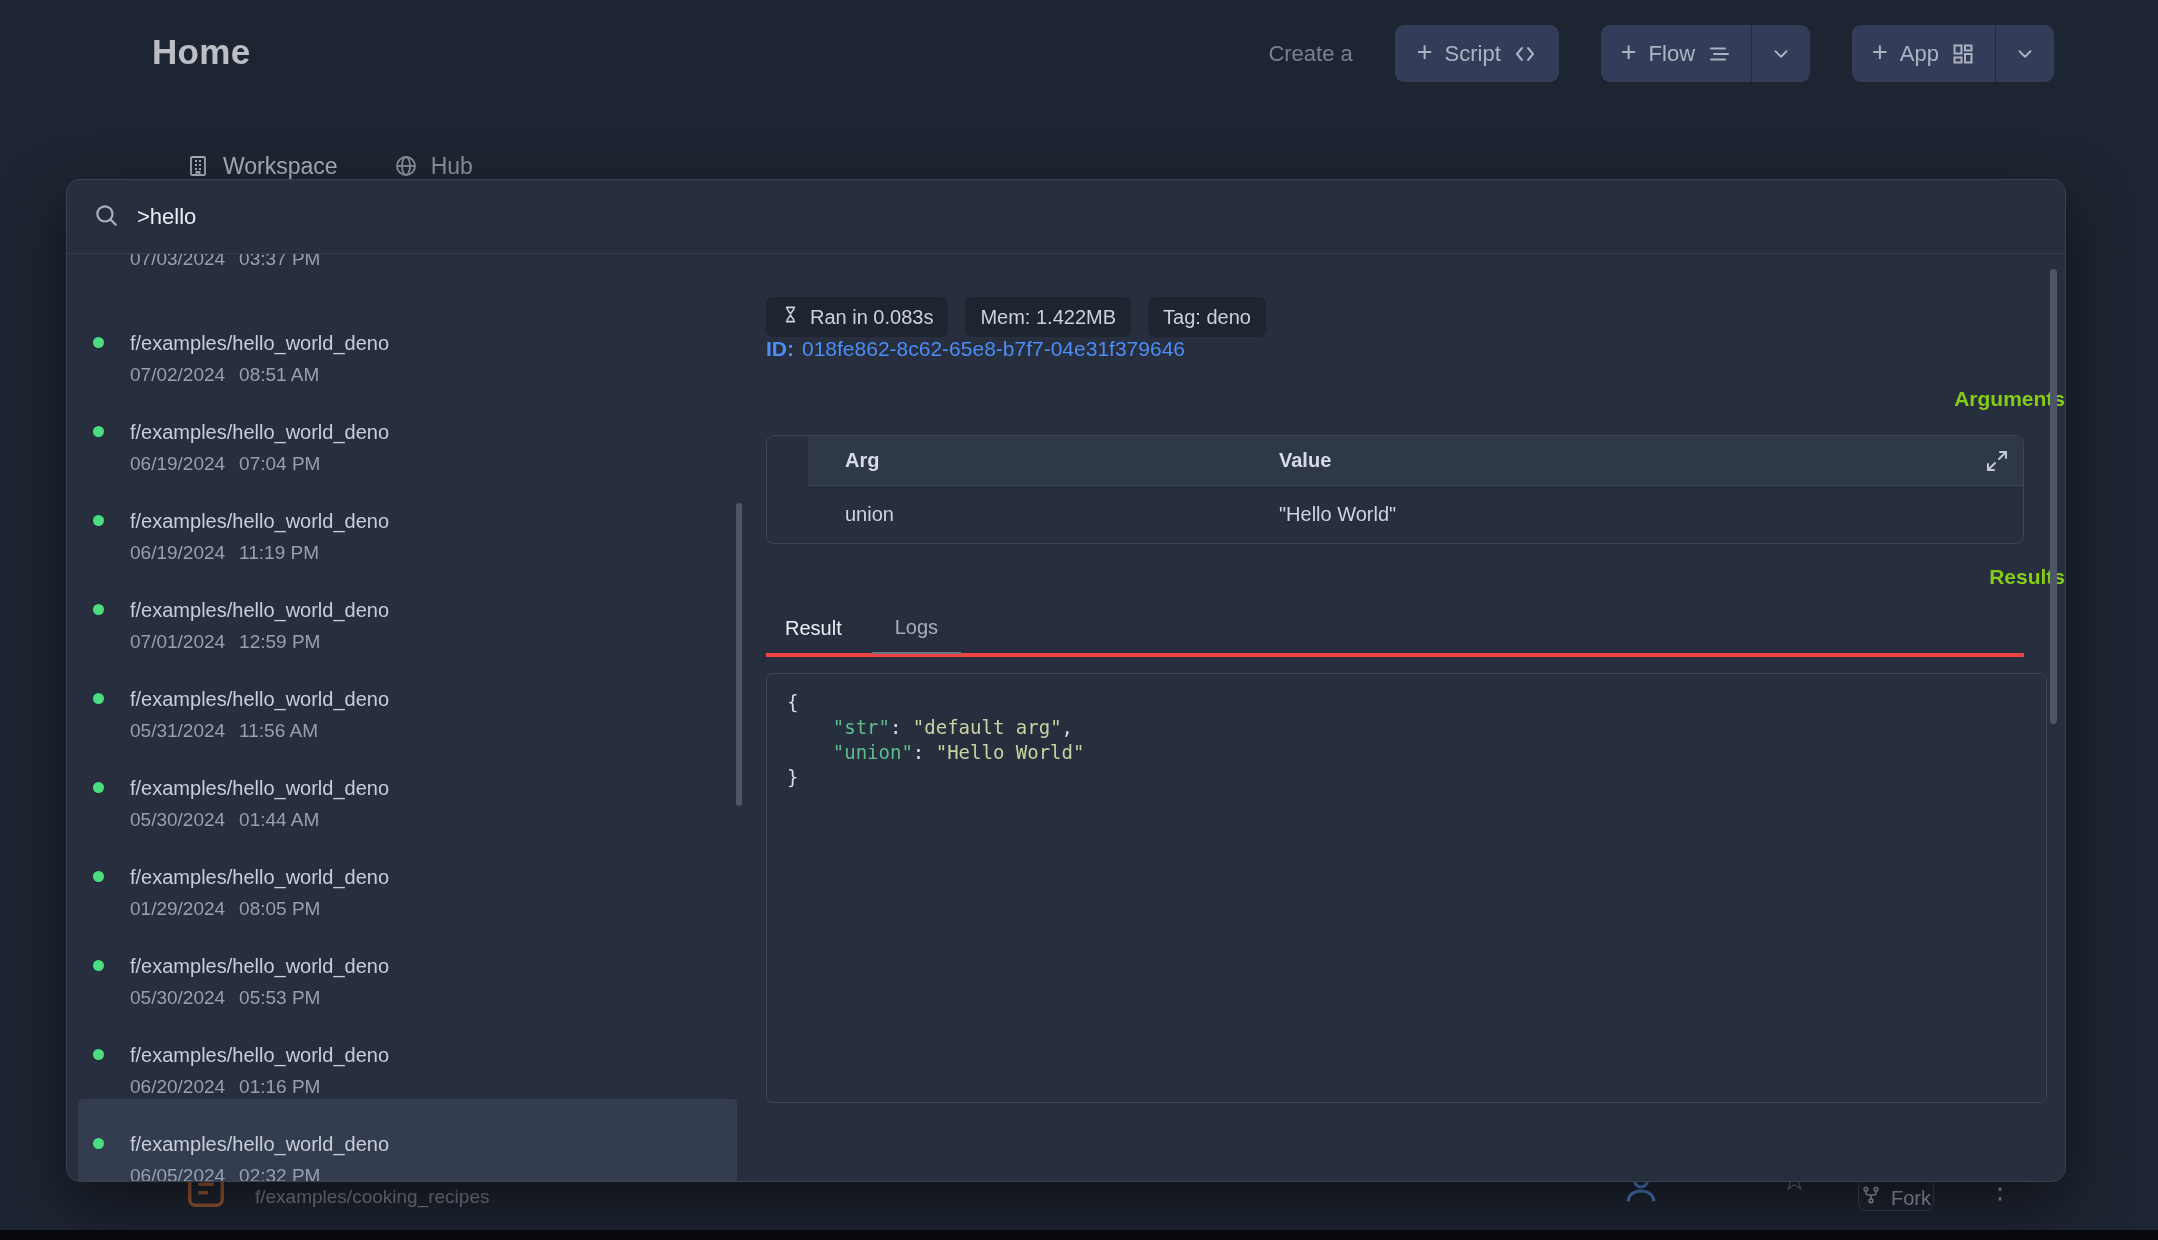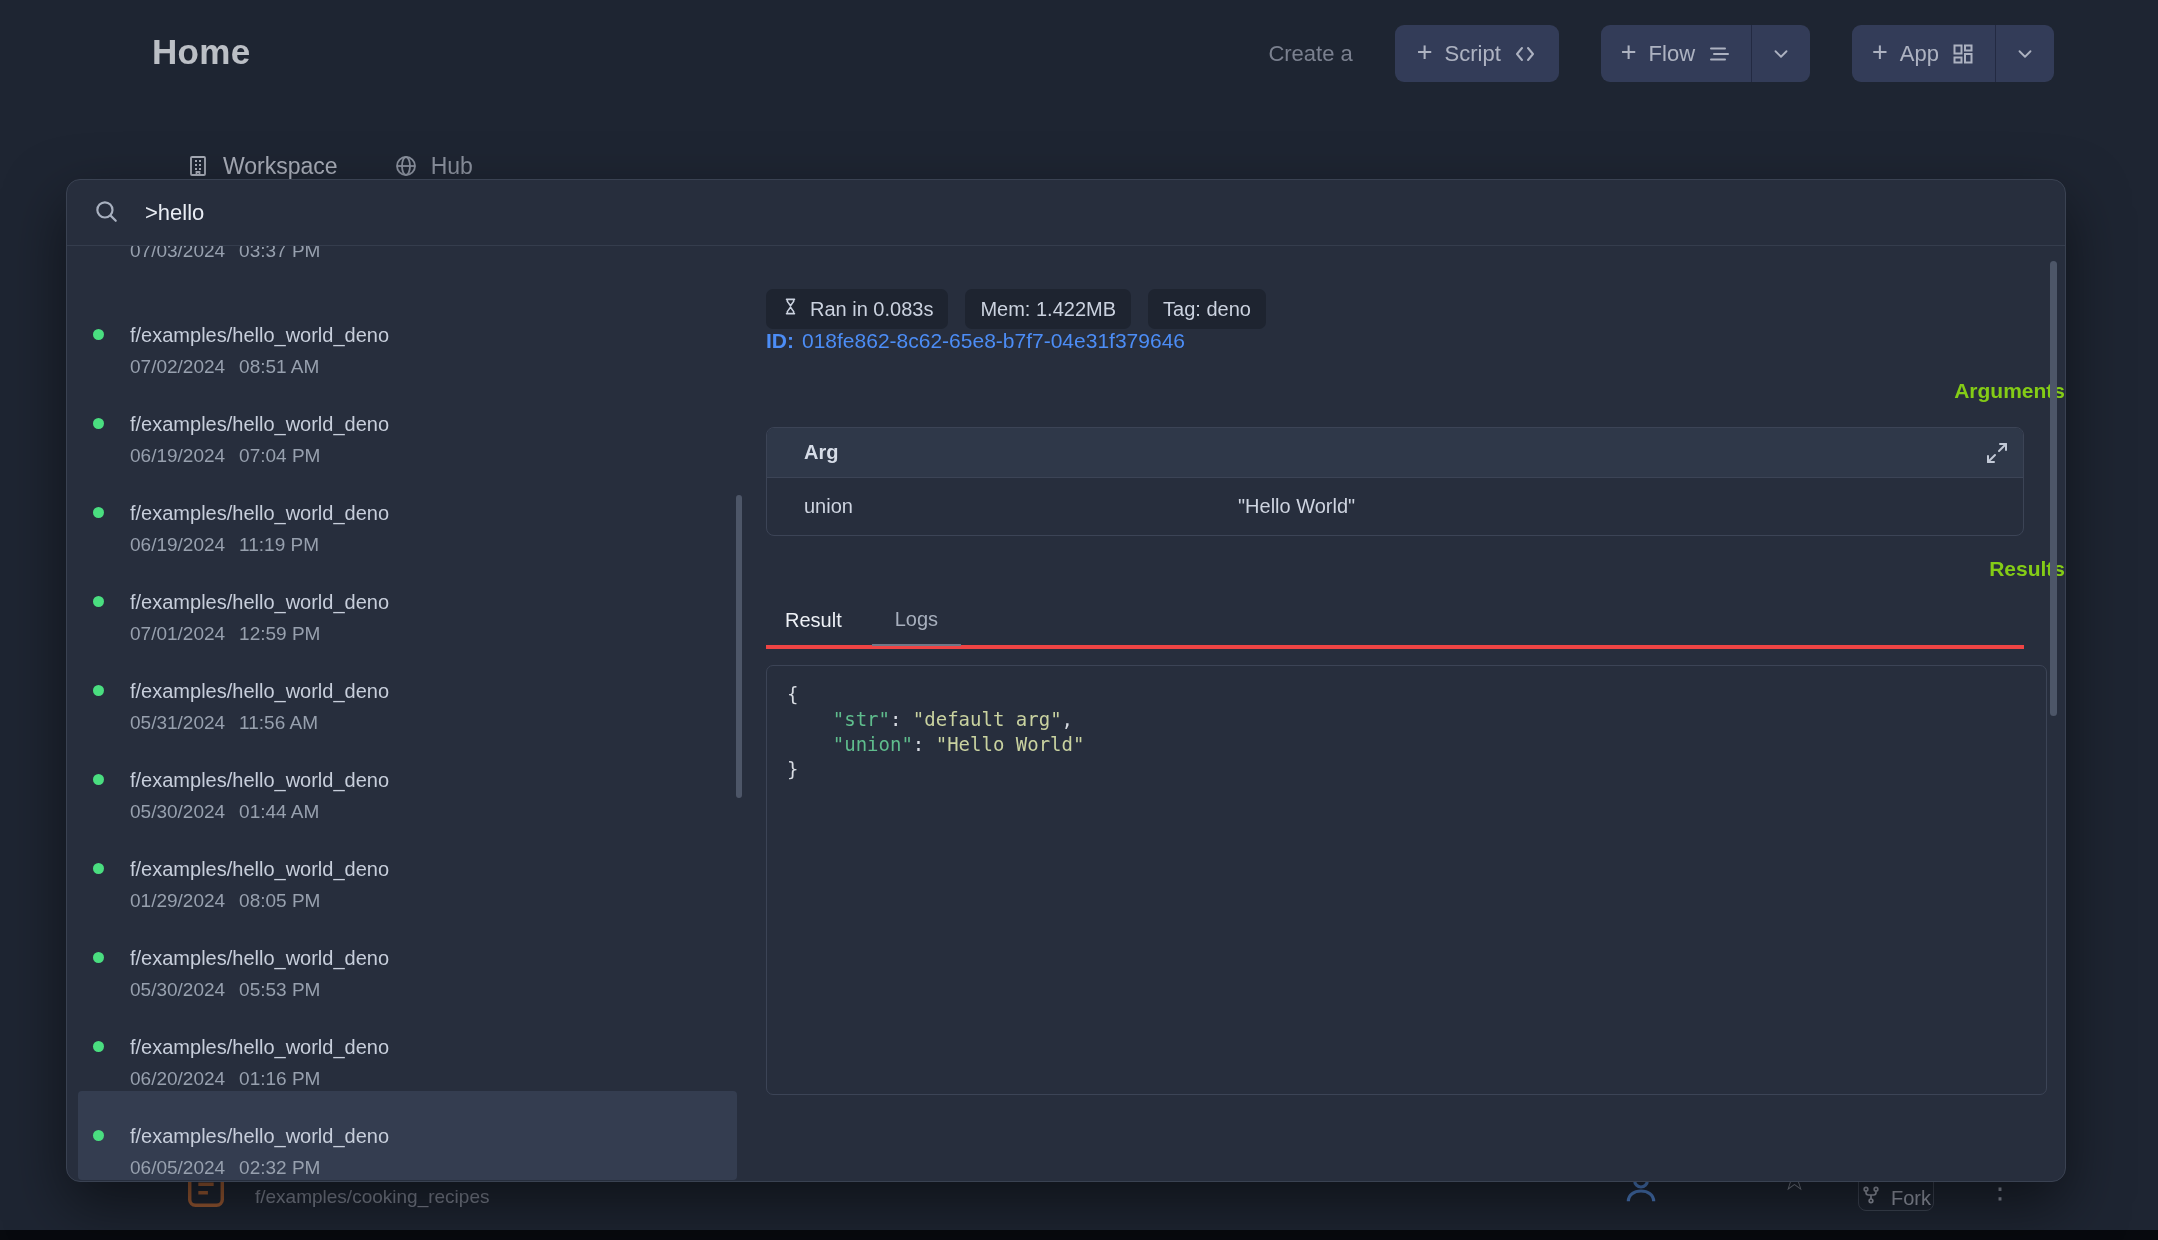--- a/index.html
+++ b/index.html
@@ -40,21 +40,21 @@
   
   .overlay { position:absolute; inset:0; background:rgba(8,11,18,0.22); }
 
   
   .modal {
     position:absolute; left:66px; top:179px; width:2000px; height:1003px;
     background:#272e3d; border:1px solid #3a4252; border-radius:14px;
     box-shadow:0 24px 60px rgba(0,0,0,.5);
     display:flex; flex-direction:column; overflow:hidden;
   }
-  .searchbar { height:66px; flex:none; display:flex; align-items:center; padding:0 26px; gap:26px; border-bottom:1px solid #353d4d; }
+  .searchbar { height:74px; flex:none; display:flex; align-items:center; padding:0 26px; gap:18px; border-bottom:1px solid #353d4d; }
   .search-input { flex:1; background:transparent; border:none; outline:none; color:#e9edf4; font-size:22px; font-family:inherit; }
   .modal-body { flex:1; min-height:0; position:relative; display:flex; }
 
   
   .run-list { width:674px; flex:none; overflow:hidden; padding-left:11px; position:relative; }
   .run-item-clipped { height:44px; overflow:hidden; position:relative; }
   .run-item-clipped .run-date { position:absolute; top:-6px; left:52px; }
   .run-item { height:89px; width:659px; display:flex; align-items:center; padding-left:15px; border-radius:4px; cursor:pointer; }
   .run-item.selected { background:#343d50; }
   .run-dot { width:11px; height:11px; border-radius:50%; background:var(--green,#4ade80); flex:none; margin-right:26px; }
@@ -64,21 +64,21 @@
   .list-scroll-thumb { position:absolute; left:669px; top:249px; width:6px; height:303px; border-radius:3px; background:#4d5668; cursor:pointer; }
   .right-scroll-thumb { position:absolute; left:1983px; top:15px; width:7px; height:455px; border-radius:4px; background:#4d5668; cursor:pointer; }
 
   
   .run-details { flex:1; padding-left:25px; min-width:0; }
   .badges { display:flex; gap:17px; margin-top:43px; }
   .badge { background:#1e2430; border-radius:7px; padding:8px 15px; font-size:20px; color:#cbd2df; display:flex; align-items:center; gap:10px; }
   .id-line { font-size:21px; color:var(--blue,#4c8df6); cursor:pointer; }
   .id-line .id-label { font-weight:700; margin-right:8px; }
   .section-title { margin-top:26px; font-size:21px; font-weight:700; color:#84cc16;text-align:right; }
-  .args-table { margin-top:24px; width:1258px; border:1px solid #3c4456; border-radius:8px; overflow:hidden; }
+  .args-table { margin-top:24px; width:1258px; border:1px solid #3c4456; border-radius:8px; overflow:hidden;padding-left:41px; }
   .args-header { display:flex; align-items:center; background:#2f3849; height:50px; border-bottom:1px solid #3c4456; font-weight:700; font-size:20px; color:#d6dce7; position:relative; }
   .col-arg { width:471px; padding-left:37px; }
   .col-value { flex:1; }
   .expand-btn { position:absolute; right:14px; top:13px; width:24px; height:24px; background:transparent; border:none; color:#c2c9d6; cursor:pointer; padding:0; }
   .args-row { display:flex; align-items:center; height:57px; font-size:20px; color:#ced4e0; }
   .args-row + .args-row { border-top:1px solid #3c4456; }
   .results-title { margin-top:21px; }
   .result-tabs { margin-top:14px; width:1258px; display:flex; border-bottom:4px solid #ef4444; padding-top:13px;gap:6px; }
   .rtab { font-size:20px; padding:0 24px 13px; background:transparent; border:none; font-family:inherit; cursor:pointer; }
   .rtab-result { color:#eef1f6; padding-left:19px; }
@@ -349,20 +349,21 @@
 
         <div class="id-line">
           <span class="id-label">ID:</span><span>018fe862-8c62-65e8-b7f7-04e31f379646</span>
         </div>
 
         <div class="section-title">Arguments</div>
 
         <div class="args-table">
           <div class="args-header">
             <span class="col-arg">Arg</span>
+            <span class="col-value">Value</span>
             <button class="expand-btn">
               <svg width="24" height="24" viewBox="0 0 24 24" fill="none" stroke="currentColor" stroke-width="2" stroke-linecap="round" stroke-linejoin="round">
                   <polyline points="15 3 21 3 21 9"></polyline>
                   <polyline points="9 21 3 21 3 15"></polyline>
                   <line x1="21" y1="3" x2="14" y2="10"></line>
                   <line x1="3" y1="21" x2="10" y2="14"></line>
                 </svg>
             </button>
           </div>
           <div class="args-row">

